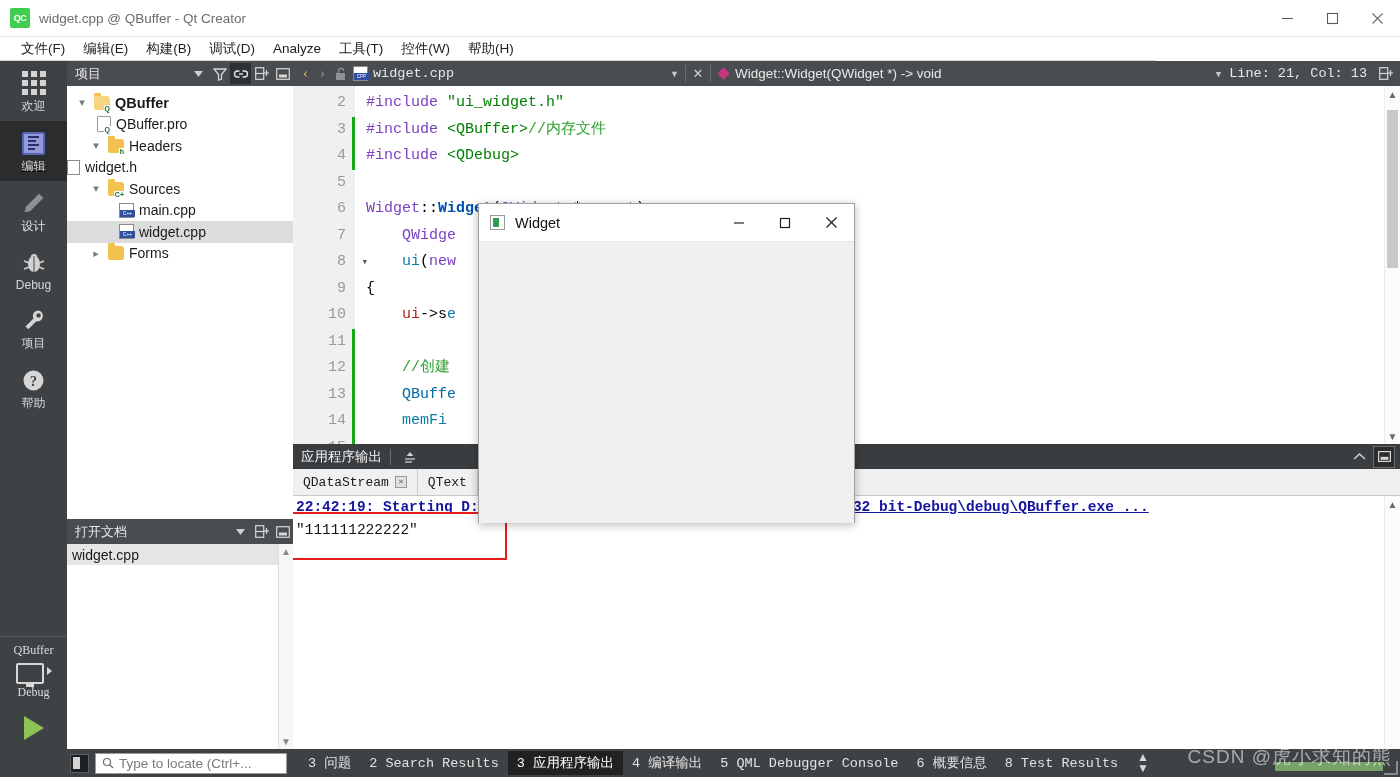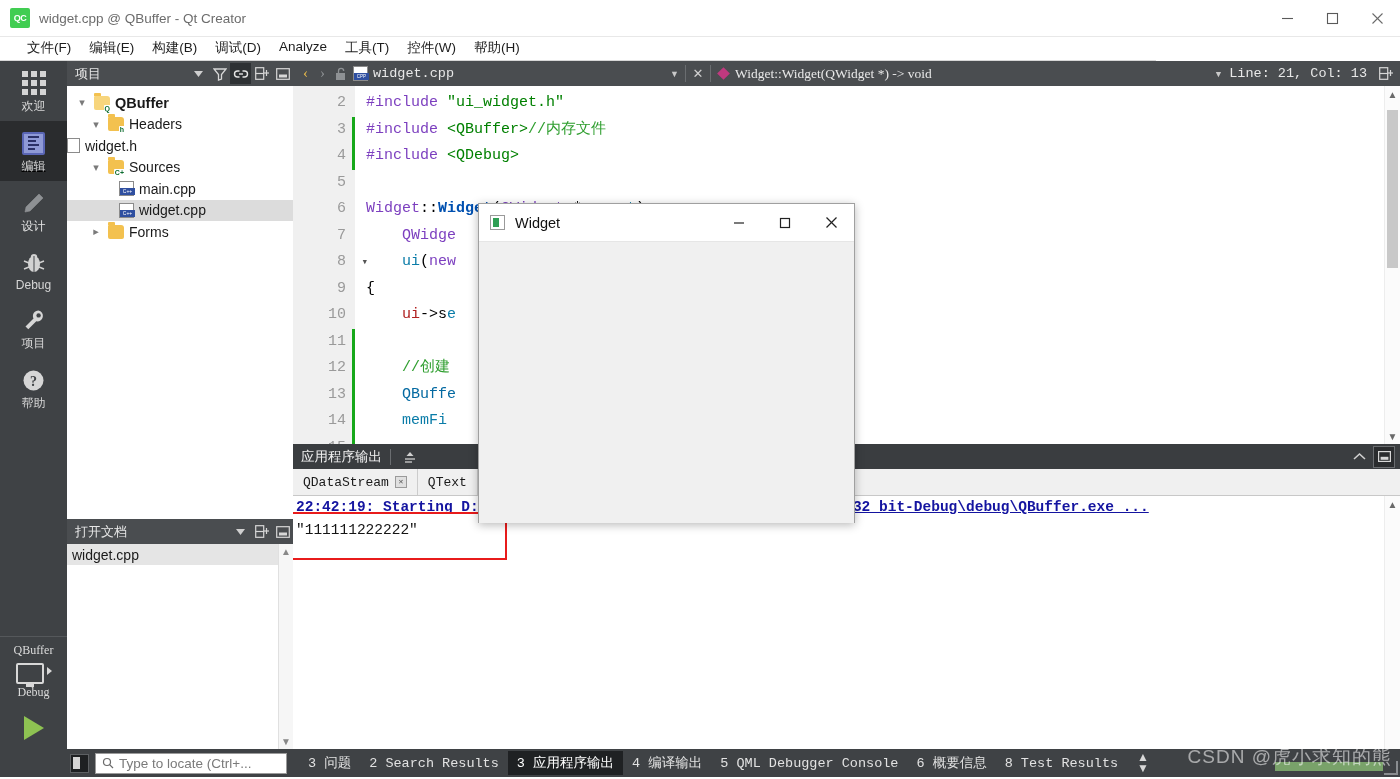--- a/index.html
+++ b/index.html
@@ -28,22 +28,22 @@
   .tb-btns { margin-left: auto; display: flex; height: 37px; }
   .tb-btn {
     width: 45px; height: 37px; display: flex; align-items: center; justify-content: center;
     color: #5a5a5a;
   }
   .tb-btn svg { display: block; }
 
   
   .menubar {
     position: absolute; left: 0; top: 37px; width: 1156px; height: 24px;
-    background: #ffffff; display: flex; align-items: flex-start;
-    padding-left: 18px; border-bottom: 1px solid #d7d7d7;
+    background: #ffffff; display: flex; align-items: center;
+    padding-left: 12px; border-bottom: 1px solid #d7d7d7;
   }
   .menu-item {
     font-size: 13.5px; color: #1d1d1d; padding: 2px 9px; white-space: nowrap;
   }
 
   
   .modebar {
     position: absolute; left: 0; top: 61px; width: 67px; height: 688px;
     background: #3f4245;
     display: flex; flex-direction: column; align-items: center;
@@ -172,21 +172,21 @@
   }
   .tb-fileico::after{
     content:'CPP'; position:absolute; left:0; bottom:0; width:15px; height:7px;
     background:#2f4fa0; color:#fff; font-size:4.5px; line-height:7px; text-align:center;
   }
   .tb-filename { font-size:13.5px; font-family:"Liberation Mono", monospace; color:#e8e8e8; }
   .tb-combo-arrow { margin-left:auto; color:#c9c9c9; font-size:9px; padding:0 6px; }
   .tb-sep { width:1px; height:17px; background:#6a6d70; }
   .tb-x { width:24px; text-align:center; color:#d0d0d0; font-size:13px; }
   .sym-diamond { width:9px;height:9px;background:#c0397f;transform:rotate(45deg);margin:0 7px 0 8px; }
-  .tb-symbol { font-size:13.5px; font-family:Liberation Serif, serif; color:#e8e8e8;text-align:right; }
+  .tb-symbol { font-size:13.5px; font-family:Liberation Sans, sans-serif; color:#e8e8e8;text-align:right; }
   .tb-linecol {
     font-size:13.5px; font-family:"Liberation Mono", monospace; color:#e8e8e8;
     margin-left:auto; padding-right:8px;
   }
 
   .code-area { position:relative; height:358px; background:#ffffff; overflow:hidden; display:flex; }
   .gutter {
     width: 62px; background:#f0f0f0; text-align:right; padding-top:4px;
     font-family:"Liberation Mono", monospace; font-size:15px; color:#9a9a9a;
     position:relative;
@@ -483,20 +483,26 @@
       </div>
     </div>
 
     <div class="tree">
       <div class="trow" style="padding-left:8px">
         <span class="chev">▾</span>
         <span class="fico folder open">
             <span class="badge">Q</span>
           </span>
         <span class="tlabel bold">QBuffer</span>
+      </div>
+      <div class="trow" style="padding-left:30px">
+        <span class="fico file">
+            <span class="badge">Q</span>
+          </span>
+        <span class="tlabel">QBuffer.pro</span>
       </div>
       <div class="trow" style="padding-left:22px">
         <span class="chev">▾</span>
         <span class="fico folder">
             <span class="badge">h</span>
           </span>
         <span class="tlabel">Headers</span>
       </div>
       <div class="trow" style="">
         <span class="fico hdr"></span>

